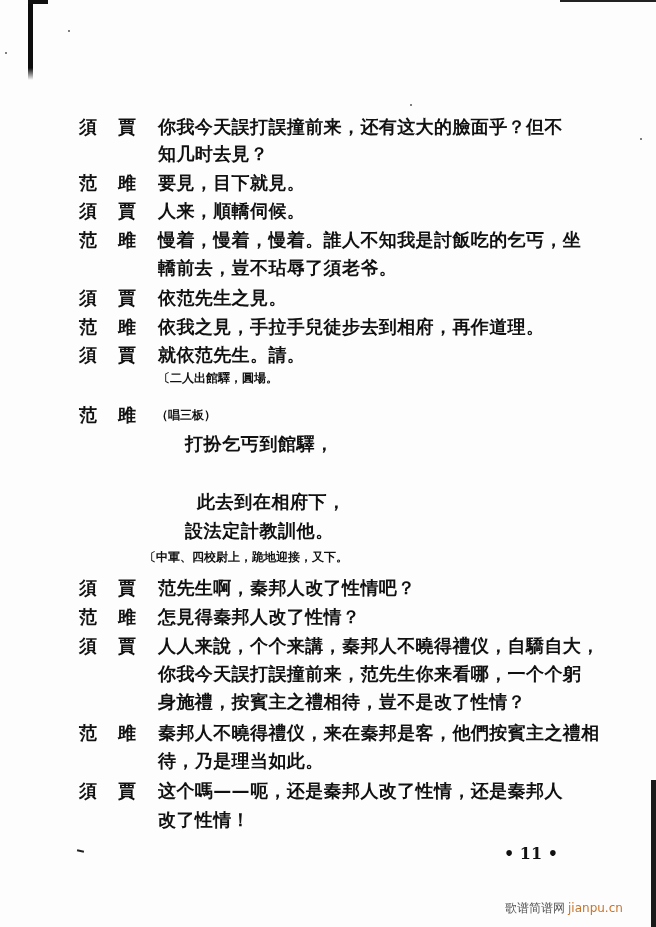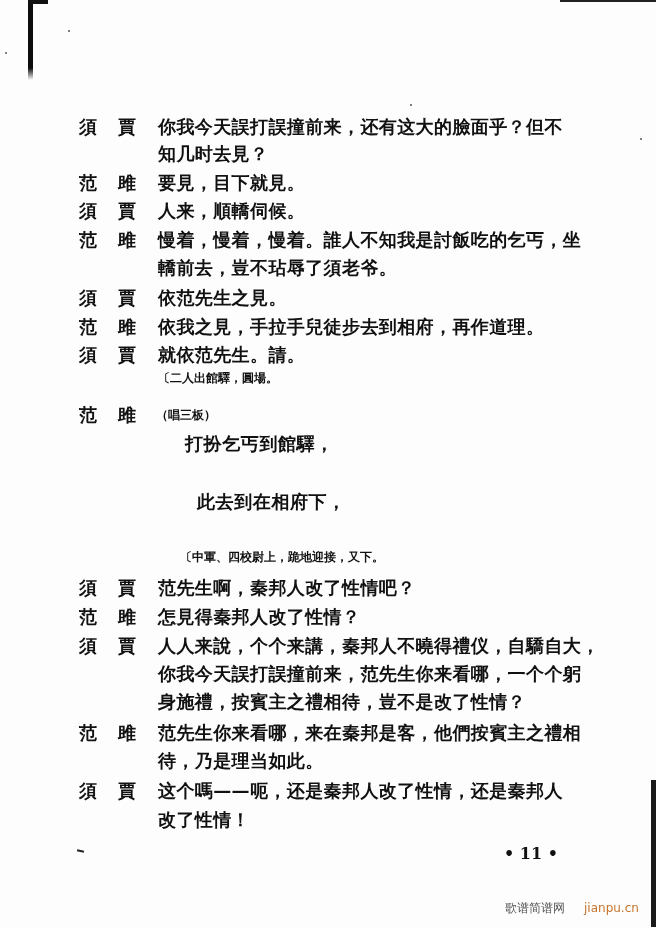--- a/index.html
+++ b/index.html
@@ -89,21 +89,21 @@
     letter-spacing: 0.4px;
   }
   .stage {
     position: absolute;
     left: 158px;
     font-size: 12px;
     font-weight: bold;
     line-height: 20px;
     white-space: nowrap;
   }
-  .stage.wide { left: 144px; margin-left: 36px; }
+  .stage.wide { left: 144px; }
   .aria-note {
     position: absolute;
     left: 156px;
     font-size: 12px;
     font-weight: bold;
     line-height: 26px;
   }
   .verse {
     position: absolute;
     left: 185px;
@@ -121,21 +121,21 @@
     white-space: nowrap;
   }
   .watermark {
     position: absolute;
     left: 505px; top: 900px;
     font-family: "DejaVu Sans", "Liberation Sans", sans-serif;
     font-size: 12px;
     white-space: nowrap;
     color: #555;
   }
-  .watermark .wm-url { color: #c8742c; margin-left: 19px; }
+  .watermark .wm-url { color: #c8742c; margin-left: 3px; }
 </style>
 </head>
 <body>
 
 <div class="page">
 
   <div class="edge-left"></div>
   <div class="edge-top"></div>
   <div class="edge-top-right"></div>
   <div class="edge-right"></div>
@@ -189,20 +189,21 @@
 
   <div class="stage" style="top:368px;">〔二人出館驛，圓場。</div>
 
   <div class="line" style="top:402px;">
     <span class="spk1">范</span>
     <span class="spk2">雎</span>
     <span class="aria-note" style="top:0;">（唱三板）</span>
   </div>
   <div class="verse" style="top:431px;">打扮乞丐到館驛，</div>
   <div class="verse" style="top:489px;margin-left:12px;">此去到在相府下，</div>
+  <div class="verse" style="top:518px;">設法定計教訓他。</div>
 
   <div class="stage wide" style="top:547px;">〔中軍、四校尉上，跪地迎接，又下。</div>
 
   <div class="line" style="top:575px;">
     <span class="spk1">須</span>
     <span class="spk2">賈</span>
     <span class="txt">范先生啊，秦邦人改了性情吧？</span>
   </div>
   <div class="line" style="top:604px;">
     <span class="spk1">范</span>
@@ -216,21 +217,21 @@
   </div>
   <div class="line" style="top:661px;">
     <span class="txt">你我今天誤打誤撞前来，范先生你来看哪，一个个躬</span>
   </div>
   <div class="line" style="top:689px;">
     <span class="txt">身施禮，按賓主之禮相待，豈不是改了性情？</span>
   </div>
   <div class="line" style="top:720px;">
     <span class="spk1">范</span>
     <span class="spk2">雎</span>
-    <span class="txt">范先生你来看哪，来在秦邦是客，他們按賓主之禮相</span>
+    <span class="txt">秦邦人不曉得禮仪，来在秦邦是客，他們按賓主之禮相</span>
   </div>
   <div class="line" style="top:748px;">
     <span class="txt">待，乃是理当如此。</span>
   </div>
   <div class="line" style="top:778px;">
     <span class="spk1">須</span>
     <span class="spk2">賈</span>
     <span class="txt">这个嗎——呃，还是秦邦人改了性情，还是秦邦人</span>
   </div>
   <div class="line" style="top:807px;">

